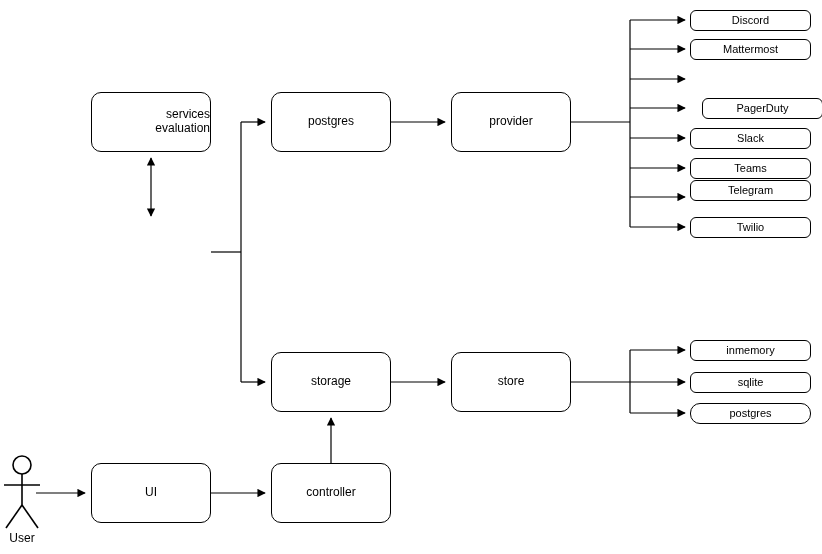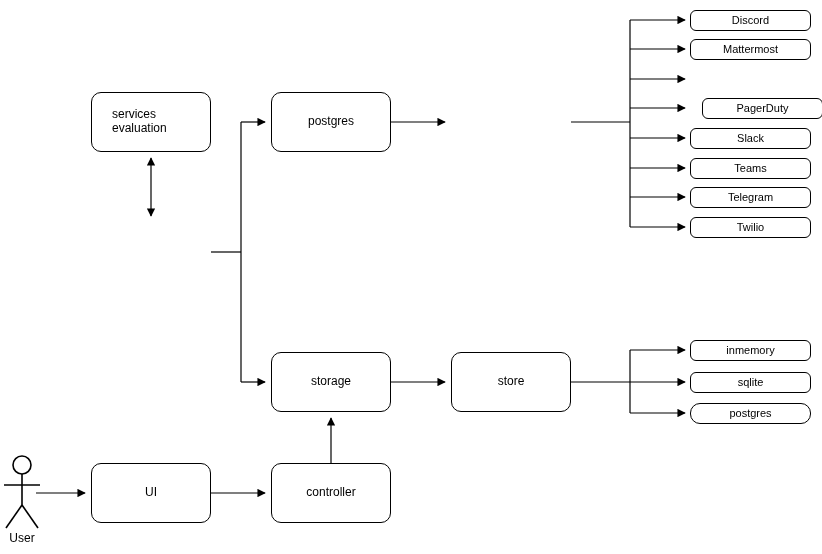--- a/index.html
+++ b/index.html
@@ -29,21 +29,21 @@
   }
   .node {
     position: absolute;
     box-sizing: border-box;
     background: #ffffff;
     border: 1px solid #000000;
     border-radius: 10px;
     display: flex;
     align-items: center;
     justify-content: center;
-    text-align: left;
+    text-align: right;
     color: #000000;
     font-size: 12px;
     line-height: 1.15;
     font-family: "Liberation Sans", sans-serif;
   }
   .node.main {
     width: 120px;
     height: 60px;
     border-radius: 10px;
     font-size: 12px;
@@ -132,34 +132,35 @@
 
   <div class="actor" style="left:-6px; top:455px;">
     <div class="actor-label">User</div>
   </div>
 
   <div class="node main" style="left:91px; top:92px;padding-left:20px;">services evaluation</div>
 
 
   <div class="node main" style="left:271px; top:92px;">postgres</div>
 
+  <div class="node main" style="left:451px; top:92px;">provider</div>
 
   <div class="node main" style="left:271px; top:352px;">storage</div>
 
   <div class="node main" style="left:451px; top:352px;">store</div>
 
   <div class="node main" style="left:91px; top:463px;">UI</div>
 
   <div class="node main" style="left:271px; top:463px;">controller</div>
 
   <div class="node leaf" style="left:690px; top:10px;">Discord</div>
   <div class="node leaf" style="left:690px; top:39px;">Mattermost</div>
   <div class="node leaf" style="left:690px; top:98px;margin-left:12px;">PagerDuty</div>
   <div class="node leaf" style="left:690px; top:128px;">Slack</div>
   <div class="node leaf" style="left:690px; top:158px;">Teams</div>
-  <div class="node leaf" style="left:690px; top:187px;">Telegram</div>
+  <div class="node leaf" style="left:690px; top:180px;">Telegram</div>
   <div class="node leaf" style="left:690px; top:217px;">Twilio</div>
 
   <div class="node leaf" style="left:690px; top:340px;">inmemory</div>
   <div class="node leaf" style="left:690px; top:372px;">sqlite</div>
   <div class="node leaf" style="left:690px; top:403px;border-radius:10px;">postgres</div>
 
 </div>
 
 </body></html>

